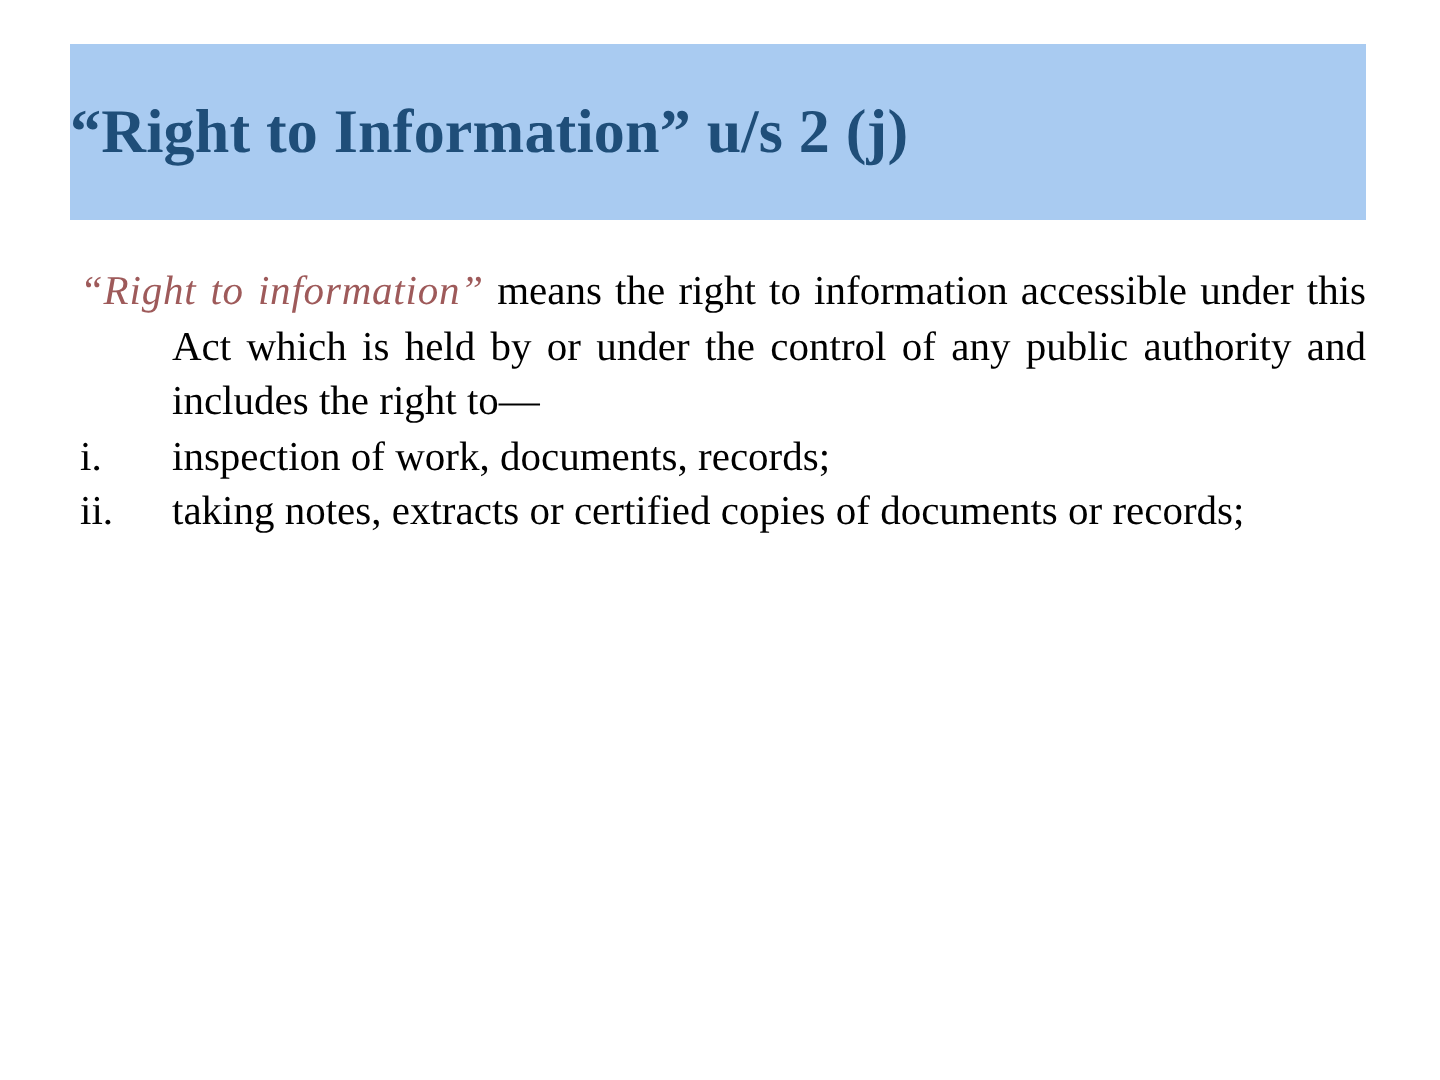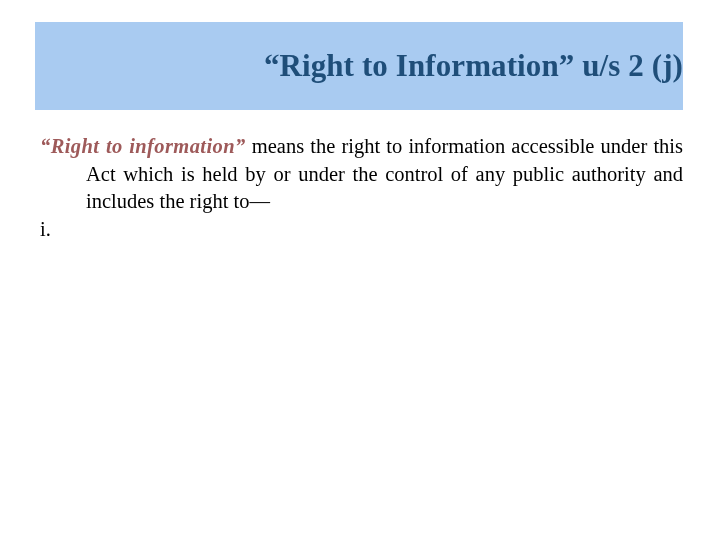--- a/index.html
+++ b/index.html
@@ -25,21 +25,21 @@
   
   .title-band {
     position: absolute;
     left: 35px;
     top: 22px;
     width: 648px;
     height: 88px;
     background: #a9cbf1;
     display: flex;
     align-items: center;
-    justify-content: flex-end;
+    justify-content: flex-start;
   }
 
   .title-text {
     font-family: "Liberation Serif", "DejaVu Serif", serif;
     font-weight: bold;
     font-size: 31px;
     line-height: 1.1;
     color: #1f4e79;
     letter-spacing: 0.1px;
     white-space: nowrap;
@@ -66,21 +66,21 @@
   }
   
   .lead-para {
     padding-left: 46px;
     text-indent: -46px;
   }
 
   .emph {
     color: #9e5a5a;
     font-style: italic;
-    font-weight: bold;
+    font-weight: normal;
     letter-spacing: 0.4px;
   }
 
   .list {
     list-style: none;
     margin: 0;
     padding: 0;
   }
 
   .list-item {
@@ -117,22 +117,25 @@
 
   <div class="body-block">
 
     <p class="lead-para">
       <span class="emph">“Right to information”</span><span class="txt"> means the right to information accessible under this Act which is held by or under the control of any public authority and includes the right to—</span>
     </p>
 
     <ol class="list">
 
       <li class="list-item">
-        <span class="marker">i.</span>
+        <span class="marker">i.</span><span class="txt">inspection of work, documents, records;</span>
       </li>
 
+      <li class="list-item">
+        <span class="marker">ii.</span><span class="txt">taking notes, extracts or certified copies of documents or records;</span>
+      </li>
 
 
 
     </ol>
   </div>
 
 </div>
 
 </body></html>

